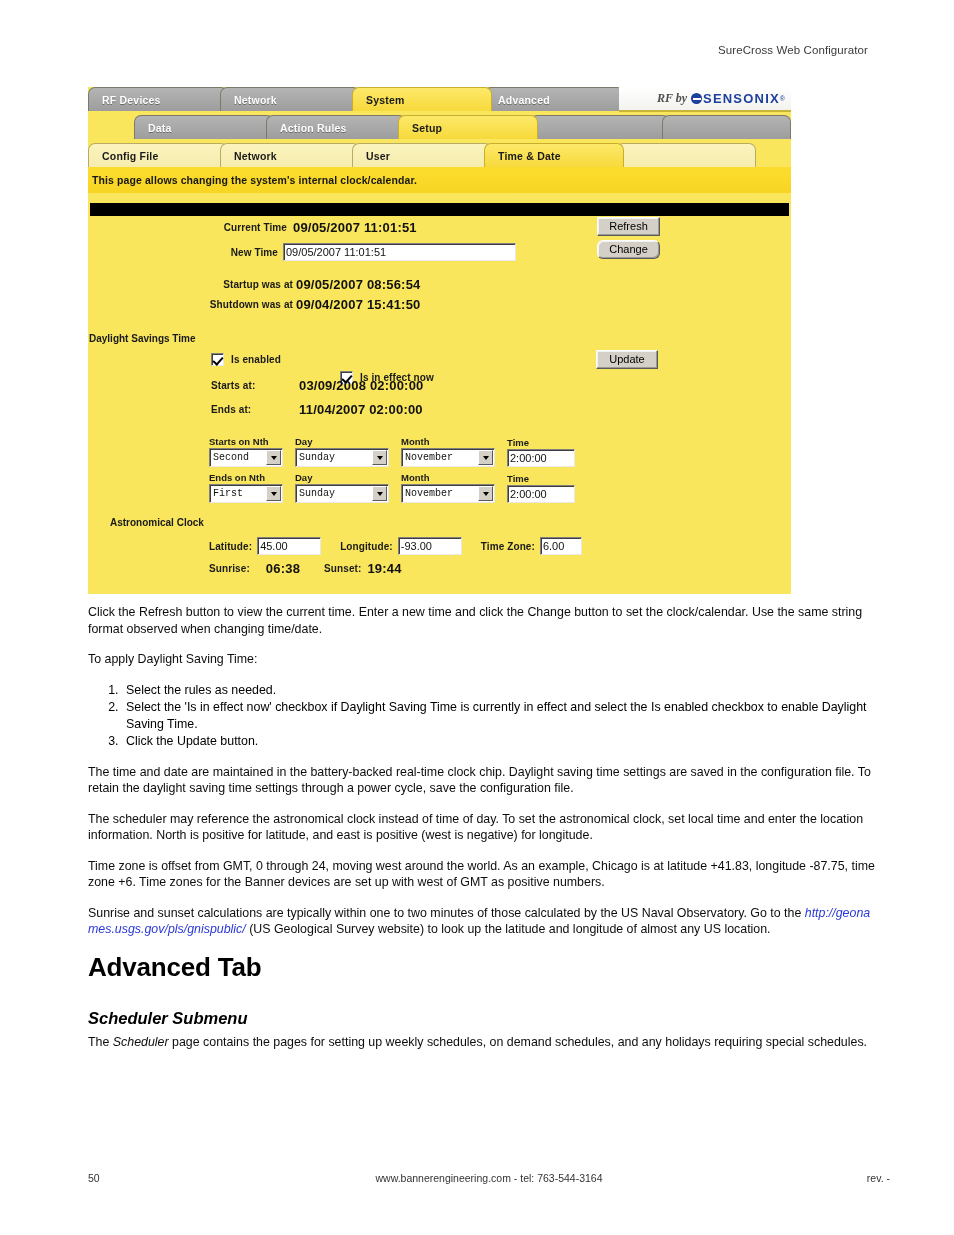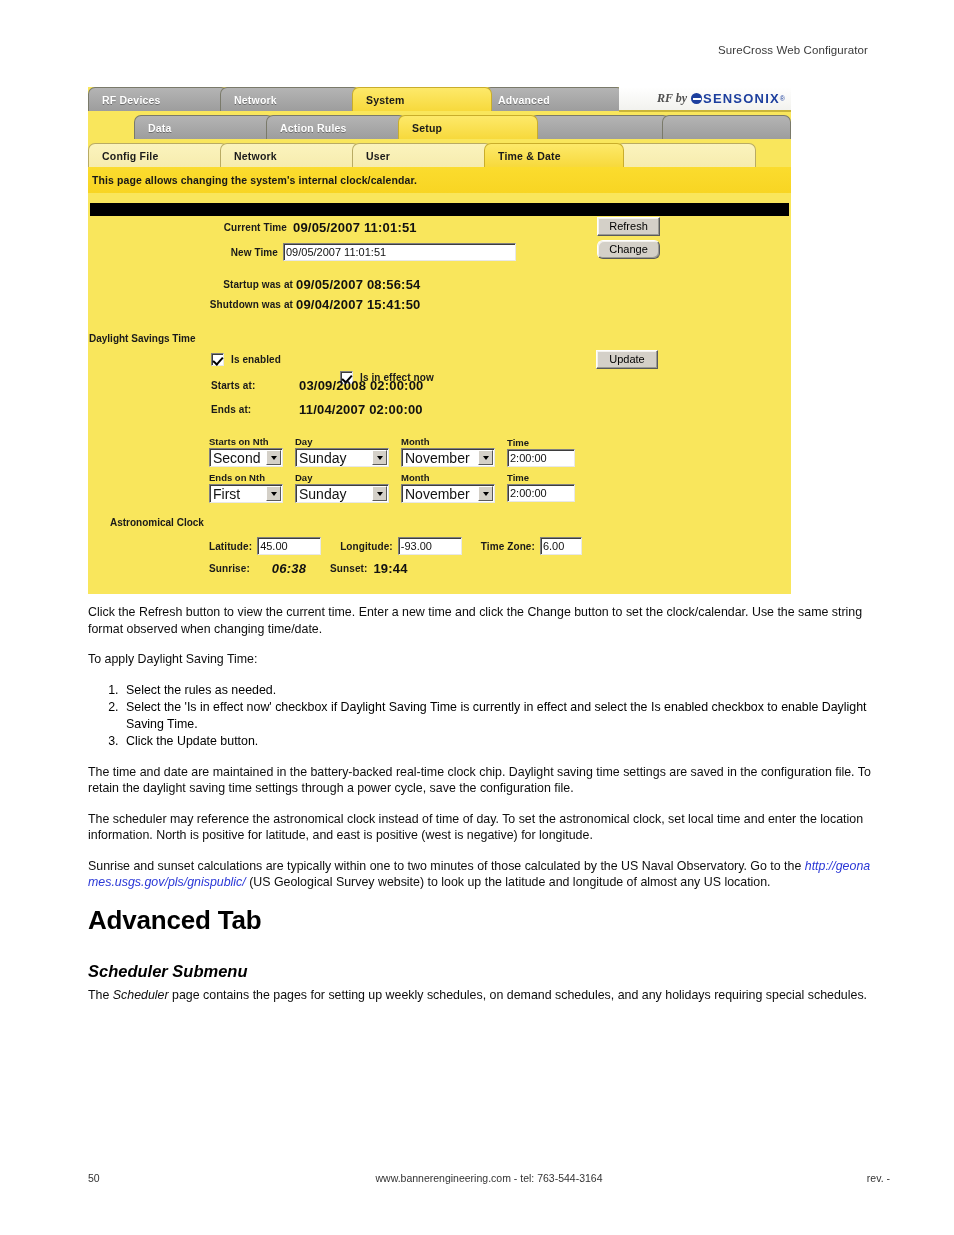--- a/index.html
+++ b/index.html
@@ -194,26 +194,27 @@
     padding: 0 2px;
     outline: none;
   }
   .winselect {
     position: relative;
     height: 19px;
     background: #ffffff;
     border: 1px solid;
     border-color: #808080 #e8e8e8 #e8e8e8 #808080;
     box-shadow: inset 1px 1px 0 #3d3d3d;
-    font-size: 14px;
+    font-size: 10px;
     color: #111;
     display: flex;
     align-items: center;
     padding-left: 3px;
     cursor: pointer;
+    font-family: Liberation Mono, monospace;
   }
   .winselect .arrowbtn {
     position: absolute;
     right: 1px; top: 1px;
     width: 15px; height: 15px;
     background: #d4d0c8;
     border: 1px solid;
     border-color: #ffffff #5a5a5a #5a5a5a #ffffff;
     display: flex; align-items: center; justify-content: center;
   }
@@ -449,21 +450,21 @@
           </div>
         </div>
         <div style="width:70px;">
           <span class="fieldlbl">Time</span>
           <input class="wininput" style="width: 68px;" value="2:00:00">
         </div>
       </div>
     </div>
 
     <div style="position:absolute;left:121px;top:256px;width:460px;">
-      <div style="display:flex;align-items:flex-start;">
+      <div style="display:flex;align-items:flex-end;">
         <div style="width:76px;margin-right:10px;">
           <span class="fieldlbl">Ends on Nth</span>
           <div class="winselect" style="width:74px;">
             <span>First</span>
             <span class="arrowbtn"></span>
           </div>
         </div>
         <div style="width:96px;margin-right:10px;">
           <span class="fieldlbl">Day</span>
           <div class="winselect" style="width:94px;">
@@ -491,38 +492,39 @@
       <span class="lbl">Latitude:</span>
       <input class="wininput" style="margin-left: 5px; width: 64px;" value="45.00">
       <span class="lbl" style="margin-left:19px;">Longitude:</span>
       <input class="wininput" style="margin-left: 5px; width: 64px;" value="-93.00">
       <span class="lbl" style="margin-left:19px;">Time Zone:</span>
       <input class="wininput" style="margin-left: 5px; width: 42px;" value="6.00">
     </div>
 
     <div class="row" style="left:121px;top:345px;">
       <span class="lbl">Sunrise:</span>
-      <span class="val" style="margin-left:22px;font-style:italic;">06:38</span>
+      <span class="val" style="margin-left:16px;">06:38</span>
       <span class="lbl" style="margin-left:24px;">Sunset:</span>
       <span class="val" style="margin-left:6px;">19:44</span>
     </div>
 
   </div>
 </div>
 
 <div class="prose">
   <p>Click the Refresh button to view the current time. Enter a new time and click the Change button to set the clock/calendar. Use the same string format observed when changing time/date.</p>
   <p>To apply Daylight Saving Time:</p>
   <ol>
     <li>Select the rules as needed.</li>
     <li>Select the 'Is in effect now' checkbox if Daylight Saving Time is currently in effect and select the Is enabled checkbox to enable Daylight Saving Time.</li>
     <li>Click the Update button.</li>
   </ol>
   <p>The time and date are maintained in the battery-backed real-time clock chip. Daylight saving time settings are saved in the configuration file. To retain the daylight saving time settings through a power cycle, save the configuration file.</p>
   <p>The scheduler may reference the astronomical clock instead of time of day. To set the astronomical clock, set local time and enter the location information. North is positive for latitude, and east is positive (west is negative) for longitude.</p>
+  <p>Time zone is offset from GMT, 0 through 24, moving west around the world. As an example, Chicago is at latitude +41.83, longitude -87.75, time zone +6. Time zones for the Banner devices are set up with west of GMT as positive numbers.</p>
   <p><span>Sunrise and sunset calculations are typically within one to two minutes of those calculated by the US Naval Observatory. Go to the </span><a class="doclink" href="#">http://geonames.usgs.gov/pls/gnispublic/</a><span> (US Geological Survey website) to look up the latitude and longitude of almost any US location.</span></p>
 
   <h1 class="h-advanced">Advanced Tab</h1>
 
   <h2 class="h-sub">Scheduler Submenu</h2>
   <p><span>The </span><em class="it">Scheduler</em><span> page contains the pages for setting up weekly schedules, on demand schedules, and any holidays requiring special schedules.</span></p>
 </div>
 
 <div class="footer">
   <div class="pg">50</div>

